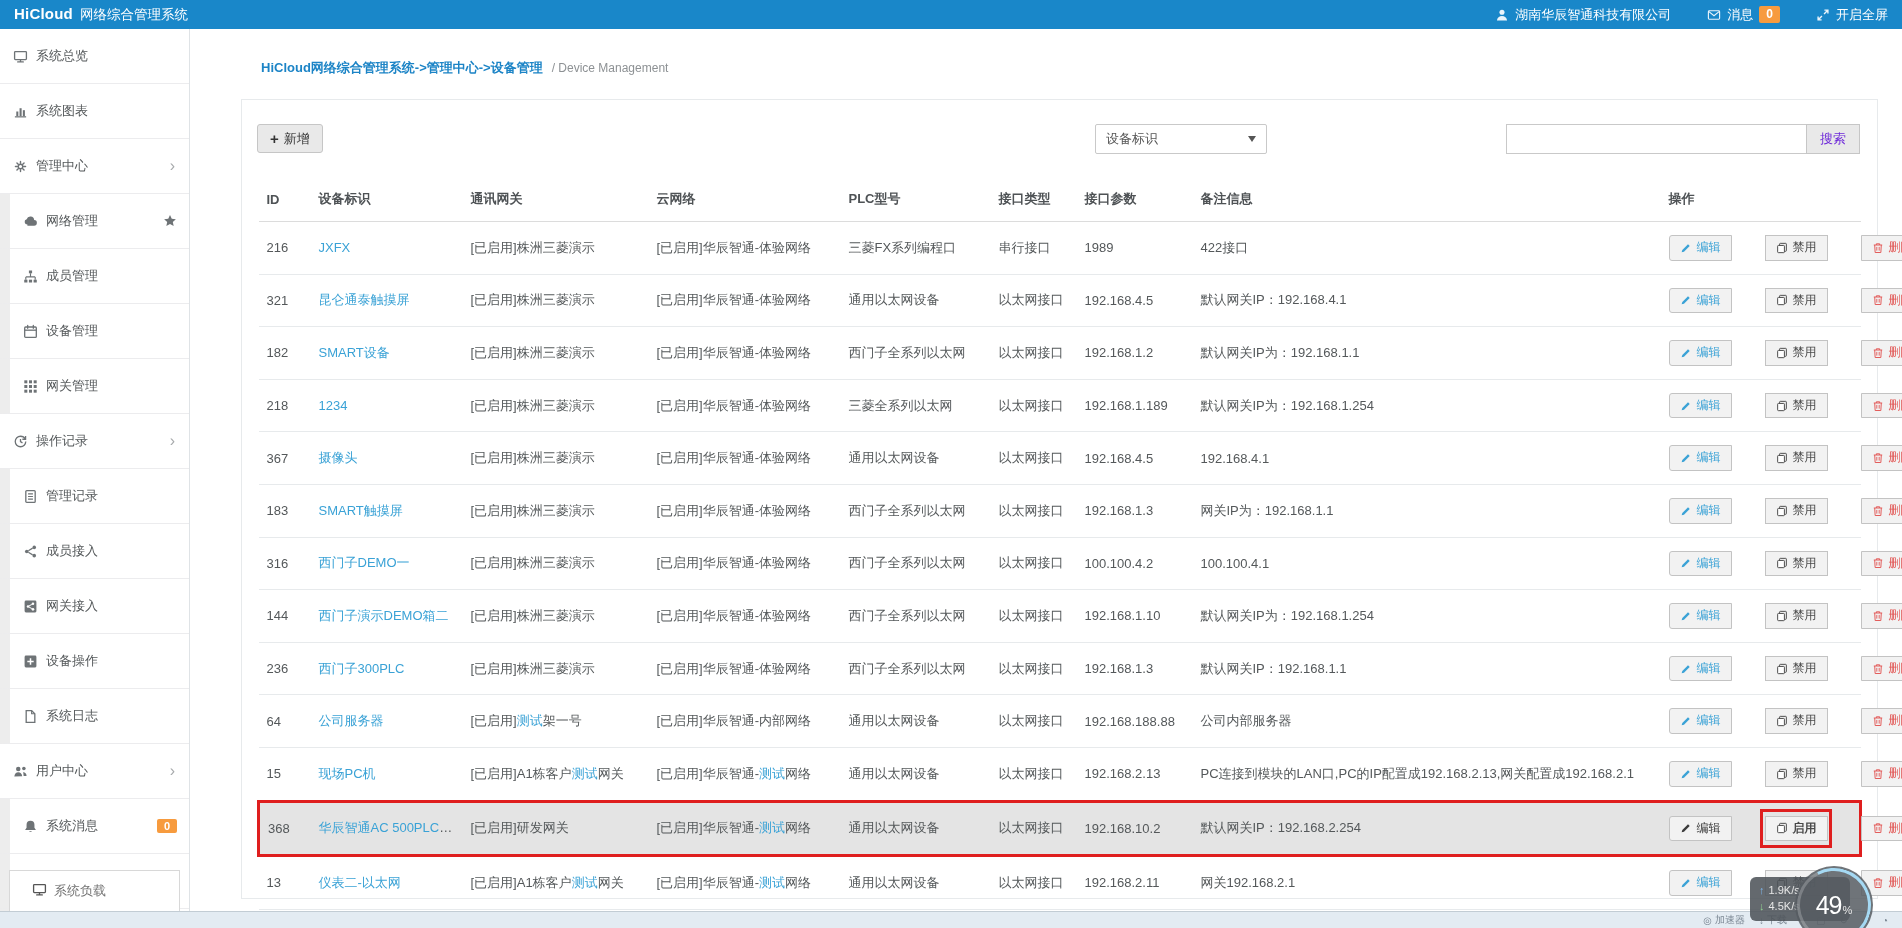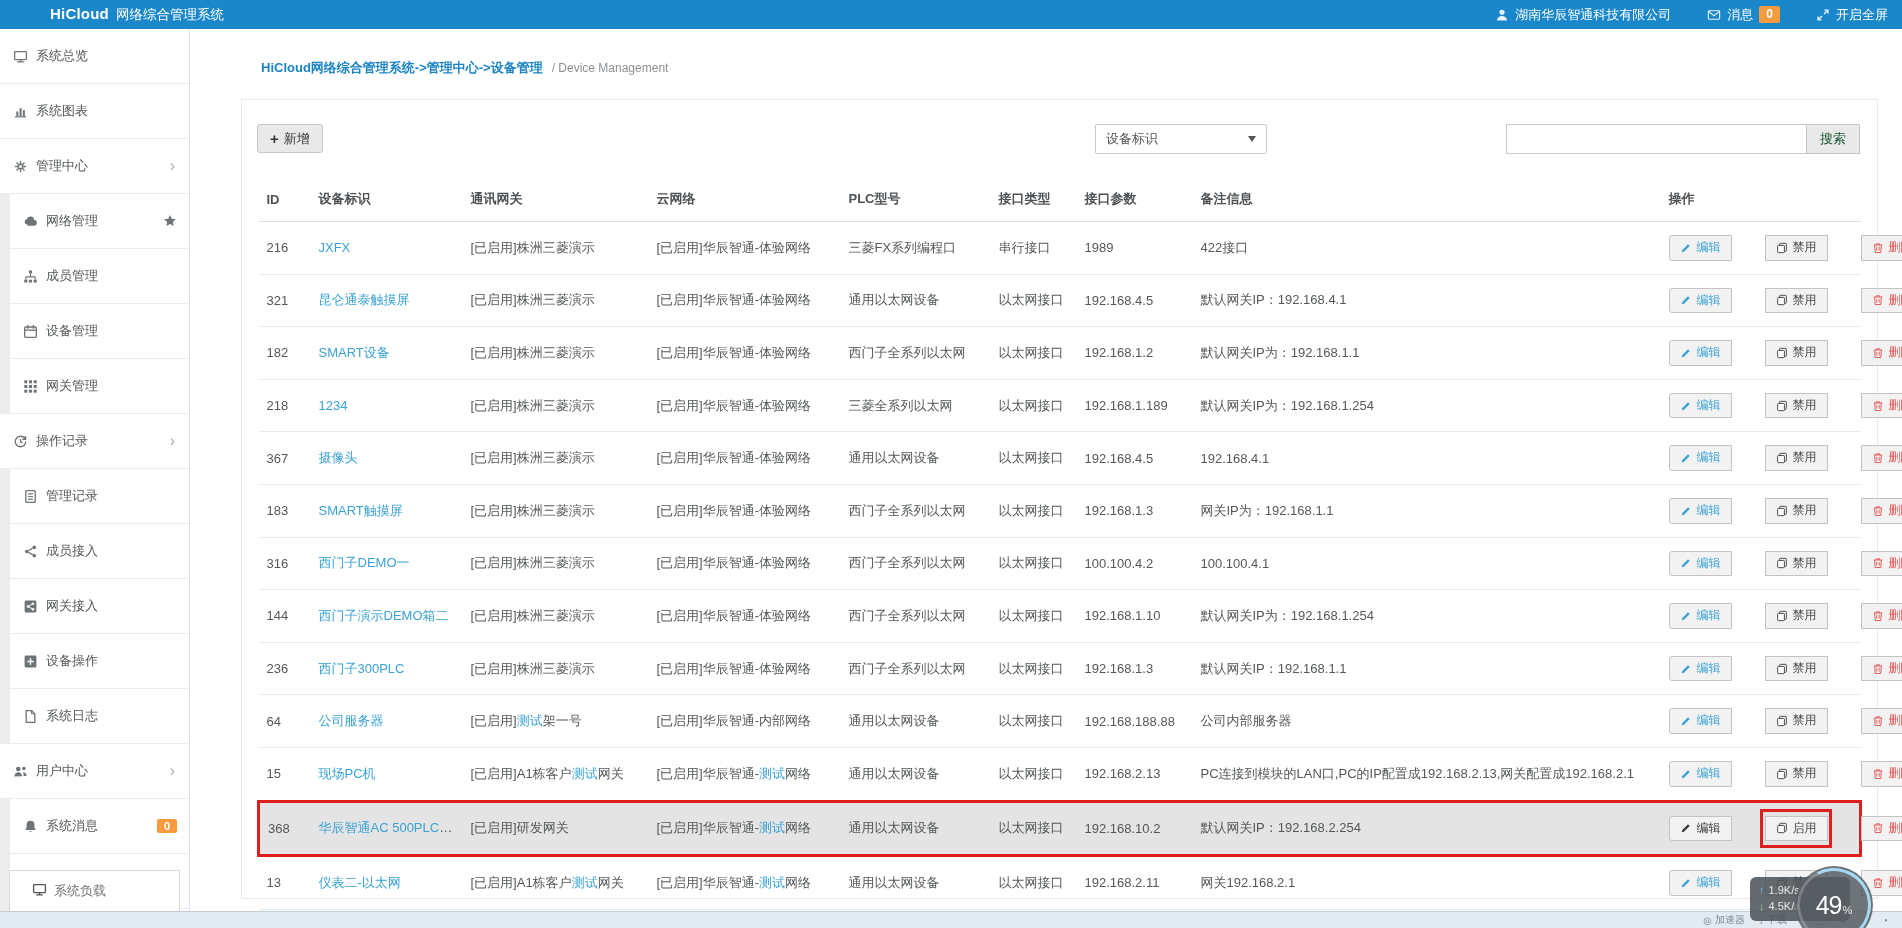--- a/index.html
+++ b/index.html
@@ -4,21 +4,21 @@
 <style>
   * { box-sizing: border-box; margin: 0; padding: 0; }
   html,body { width:1902px; height:928px; overflow:hidden; background:#fff;
     font-family:"Liberation Sans","DejaVu Sans",sans-serif; position:relative; }
   .ic { width:15px; height:15px; flex:none; display:inline-block; vertical-align:-2px; }
 
   
   .topbar { height:29px; background:#1987c9; color:#fff; display:flex; align-items:center;
     padding:0 14px; position:relative; z-index:10; }
   .brand { display:flex; align-items:baseline; gap:7px; }
-  .brand-bold { font-weight:bold; font-size:15px; letter-spacing:.2px;margin-left:36px; }
+  .brand-bold { font-weight:bold; font-size:15px; letter-spacing:.2px; }
   .brand-rest { font-size:13.5px; }
   .top-right { margin-left:auto; display:flex; align-items:center; gap:36px; font-size:13px; }
   .top-item { display:flex; align-items:center; gap:6px; cursor:pointer; }
   .top-item .ic { width:14px; height:14px; color:#eaf4fb; }
   .badge { background:#f79b3e; color:#fff; font-size:12px; font-weight:bold;
     padding:1px 7px; border-radius:2px; line-height:15px; }
 
   
   .shell { display:flex; height:883px; }
   .sidebar { width:190px; min-width:190px; background:#fff; border-right:1px solid #dfe3e6; position:relative; }
@@ -50,21 +50,21 @@
   .btn-add .plus { font-weight:bold; font-size:15px; line-height:1; }
   .filter-select { position:absolute; left:838px; top:0; width:172px; height:30px; background:#fff;
     border:1px solid #c9c9c9; border-radius:2px; display:flex; align-items:center;
     justify-content:space-between; padding:0 10px; font-size:13px; color:#555; cursor:pointer; }
   .caret { width:0; height:0; border-left:4.5px solid transparent; border-right:4.5px solid transparent;
     border-top:6px solid #555; }
   .search-group { position:absolute; right:2px; top:0; display:flex; }
   .search-input { width:300px; height:30px; border:1px solid #c9c9c9; border-right:none;
     padding:0 8px; font-size:13px; outline:none; font-family:inherit; }
   .btn-search { height:30px; padding:0 13px; background:#e9e9e9; border:1px solid #c6c6c6;
-    font-size:13px; color:#14532d; cursor:pointer; font-family:inherit; }
+    font-size:13px; color:#6d28d9; cursor:pointer; font-family:inherit; }
 
   
   table.devices { width:100%; border-collapse:collapse; table-layout:fixed; }
   .devices th { text-align:left; font-size:13px; color:#4e5255; font-weight:bold;
     padding:10px 8px 13px; border-bottom:1px solid #dcdcdc; white-space:nowrap; }
   .devices td { font-size:13px; color:#54585a; padding:13px 8px; border-bottom:1px solid #e7eaec;
     white-space:nowrap; overflow:hidden; text-overflow:ellipsis; }
   .dev-link { color:#3aa2d6; cursor:pointer; }
   .hl { color:#3aa2d6; }
   .td-actions { overflow:visible !important; }
@@ -74,21 +74,21 @@
     font-family:inherit; line-height:1.3; }
   .btn-group .tbtn:first-child { border-radius:3px 0 0 3px; margin-left:0; }
   .btn-group .tbtn:last-child { border-radius:0 3px 3px 0; }
   .tbtn .ic { width:12px; height:12px; }
   .tbtn.edit { color:#3aa2d6; }
   .tbtn.del { color:#e25856; }
   tr.hl-row td { background:#e4e4e4; border-top:3px solid #df1e1e; border-bottom:3px solid #df1e1e; }
   tr.hl-row td:first-child { border-left:3px solid #df1e1e; }
   tr.hl-row td:last-child { border-right:3px solid #df1e1e; }
   tr.hl-row .tbtn.edit { color:#3a3a3a; }
-  .tbtn.toggle-enable { position:relative; }
+  .tbtn.toggle-enable { position:relative;font-weight:bold; }
   .tbtn.toggle-enable::after { content:""; position:absolute; left:-6px; right:-5px; top:-8px; bottom:-8px;
     border:3px solid #df1e1e; pointer-events:none; }
 
   
   .net-speed { position:absolute; left:1750px; top:877px; width:100px; height:44px;
     background:rgba(78,84,90,.88); border-radius:6px; color:#e6e6e6; font-size:11px;
     padding:5px 9px; z-index:50; }
   .ns-row { display:flex; align-items:center; gap:4px; height:16px; }
   .up-arrow { color:#7db6ea; font-size:11px; }
   .down-arrow { color:#8fd08f; font-size:11px; }

